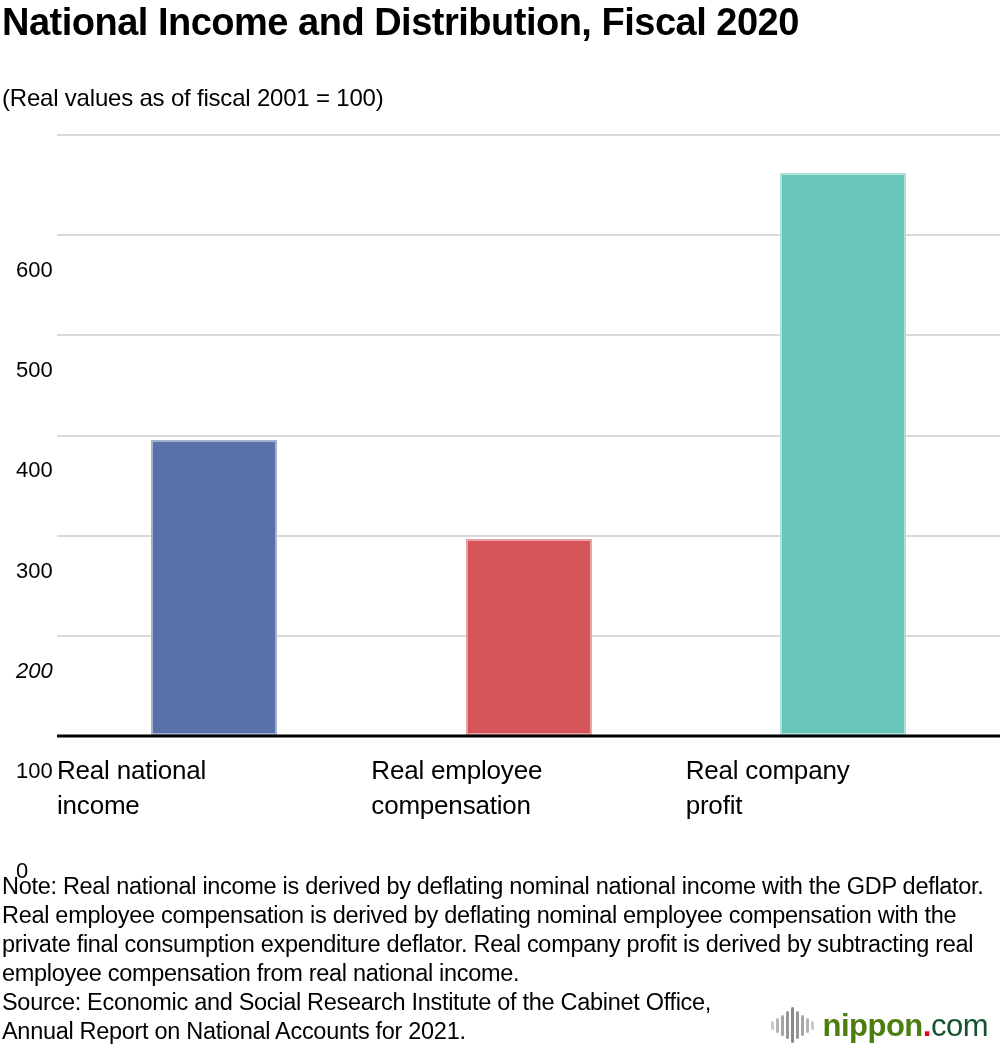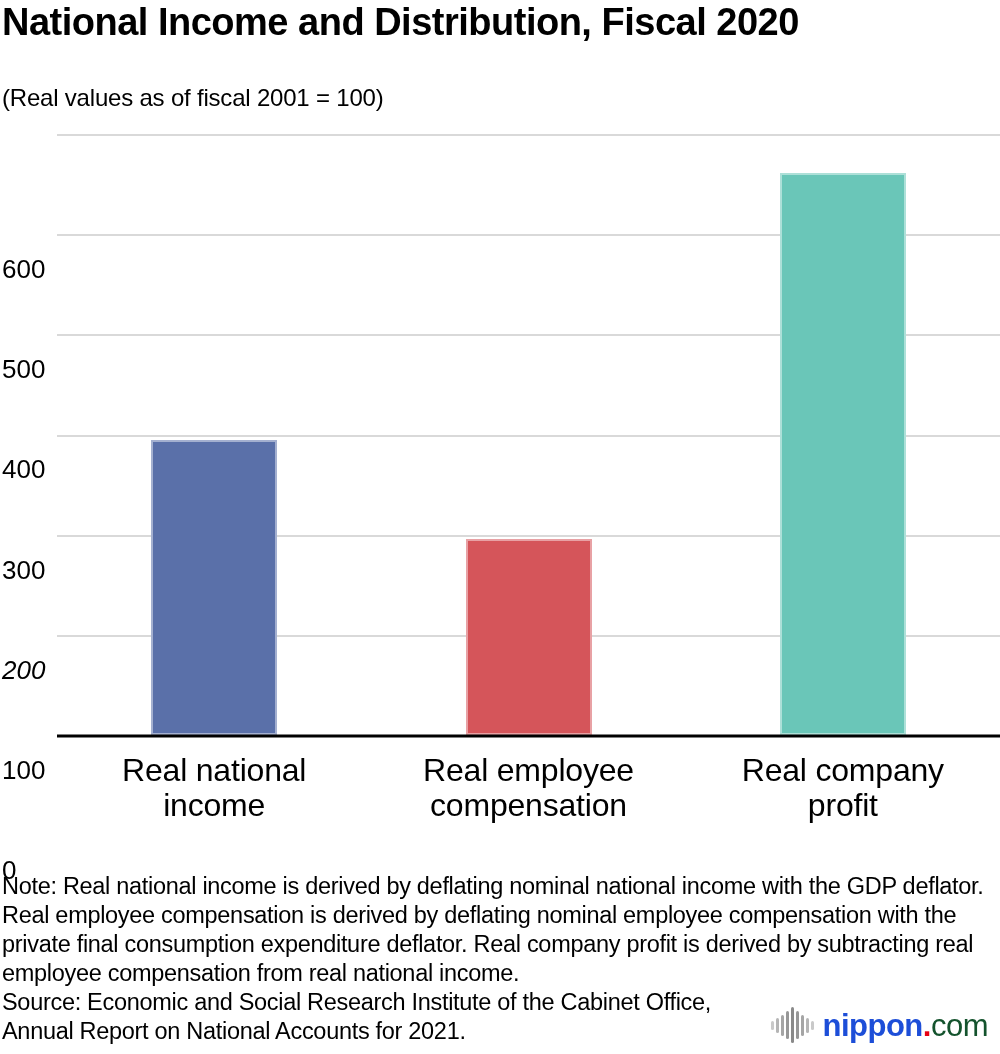--- a/index.html
+++ b/index.html
@@ -13,32 +13,32 @@
   }
   .subtitle{
     position:absolute;left:2px;top:84px;
     font-size:24px;letter-spacing:-0.2px;
   }
   .chart{position:absolute;left:0;top:135px;width:1000px;height:601px;}
   .plot{position:absolute;left:57px;right:0;top:0;height:601px;}
   .gridline{position:absolute;left:0;right:0;height:2px;background:#d9d9d9;transform:translateY(-50%);}
   .axisline{position:absolute;left:0;right:0;height:3px;background:#000;transform:translateY(-50%);z-index:3;}
   .ytick{
-    position:absolute;left:2px;transform:translateY(-52%);
-    font-size:26px;line-height:1;white-space:nowrap;
+    position:absolute;left:16px;transform:translateY(-52%);
+    font-size:22px;line-height:1;white-space:nowrap;
   }
   .bar{
     position:absolute;bottom:1px;width:126px;z-index:2;
     border:2px solid rgba(255,255,255,0.45);box-sizing:border-box;
   }
   .xlabels{
     position:absolute;left:57px;right:0;top:753px;display:flex;
   }
   .xlabel{
-    flex:1;text-align:center;font-size:32px;line-height:35px;
+    flex:1;font-size:26px;line-height:35px;
     white-space:pre-line;letter-spacing:-0.2px;
   }
   .note{
     position:absolute;left:2px;top:872px;width:992px;
     font-size:23.5px;line-height:29px;letter-spacing:-0.3px;
   }
   .source{
     position:absolute;left:2px;top:988px;max-width:740px;
     font-size:23.5px;line-height:29px;letter-spacing:-0.3px;
   }
@@ -46,21 +46,21 @@
     position:absolute;right:12px;bottom:10px;display:flex;align-items:center;gap:9px;
   }
   .logo-icon{display:flex;align-items:center;gap:2px;height:38px;}
   .logo-icon span{display:block;width:3px;border-radius:2px;}
   .b1{height:9px;background:#c9c9c9;}
   .b2{height:15px;background:#b5b5b5;}
   .b3{height:21px;background:#a5a5a5;}
   .b4{height:28px;background:#979797;}
   .b5{height:36px;background:#8a8a8a;}
   .logo-text{font-size:31px;line-height:1;letter-spacing:-0.5px;}
-  .logo-brand{font-weight:bold;color:#1d4ed8;}
+  .logo-brand{font-weight:bold;color:#4d7c0f;}
   .logo-dot{font-weight:bold;color:#e60012;}
   .logo-tld{color:#14532d;}
 </style>
 </head>
 <body>
 
 <div class="page">
   <h1 class="title">National Income and Distribution, Fiscal 2020</h1>
   <div class="subtitle">(Real values as of fiscal 2001 = 100)</div>
 

